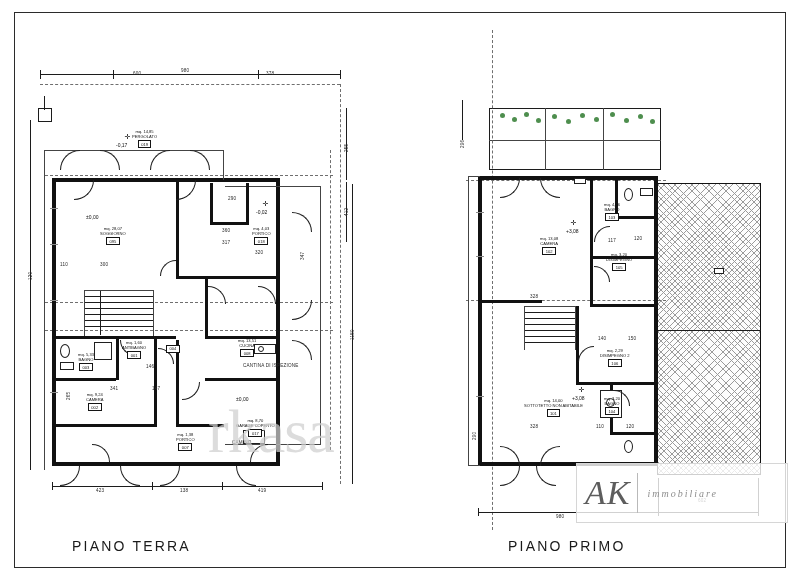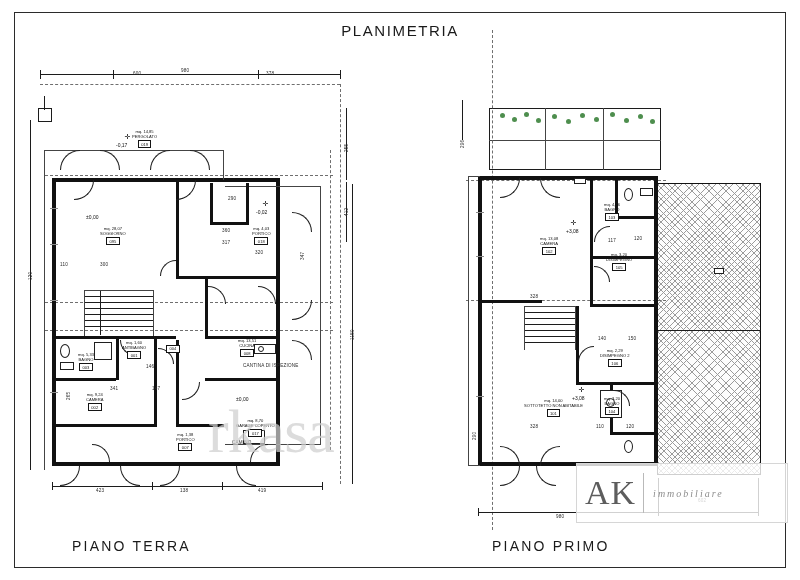--- a/index.html
+++ b/index.html
@@ -44,21 +44,21 @@
     box-sizing: border-box;
   }
   
   .plan-caption {
     position: absolute;
     font-size: 14px;
     letter-spacing: 2.2px;
     color: #1a1a1a;
   }
   #caption-left { left: 72px; top: 538px; }
-  #caption-right { left: 492px; top: 538px; }
+  #caption-right { left: 508px; top: 538px; }
 
   
   .ln { position: absolute; background: #1c1c1c; }
   .wall { position: absolute; background: #111111; }
   .thin { position: absolute; background: #444444; }
   .hair { position: absolute; background: #8a8a8a; }
   .dash-h {
     position: absolute;
     height: 0;
     border-top: 1px dashed #6f6f6f;
@@ -202,20 +202,21 @@
     align-items: center;
     padding-left: 8px;
     pointer-events: none;
   }
   #wm-logo .ak {
     font-size: 34px;
     color: #5d5d5d;
     font-family: "Liberation Serif", serif;
     letter-spacing: 1px;
     line-height: 1;
+    font-style: italic;
   }
   #wm-logo .divider {
     width: 1px;
     height: 40px;
     background: #b9b9b9;
     margin: 0 9px 0 7px;
   }
   #wm-logo .brand {
     display: flex;
     flex-direction: column;
@@ -236,21 +237,20 @@
     font-style: italic;
   }
 </style>
 </head>
 <body>
 
 <div id="sheet">
 
   <div class="frame"></div>
 
-  <div class="sheet-title">PLANIMETRIA</div>
 
   <div id="plan-left">
 
     <div class="ln" style="left:40px; top:74px; width:300px; height:0.7px;"></div>
     <div class="ln" style="left:40px; top:70px; width:0.7px; height:9px;"></div>
     <div class="ln" style="left:113px; top:70px; width:0.7px; height:9px;"></div>
     <div class="ln" style="left:258px; top:70px; width:0.7px; height:9px;"></div>
     <div class="ln" style="left:340px; top:70px; width:0.7px; height:9px;"></div>
     <div class="dim" style="left:133px; top:71px;">600</div>
     <div class="dim" style="left:181px; top:68px;">980</div>

